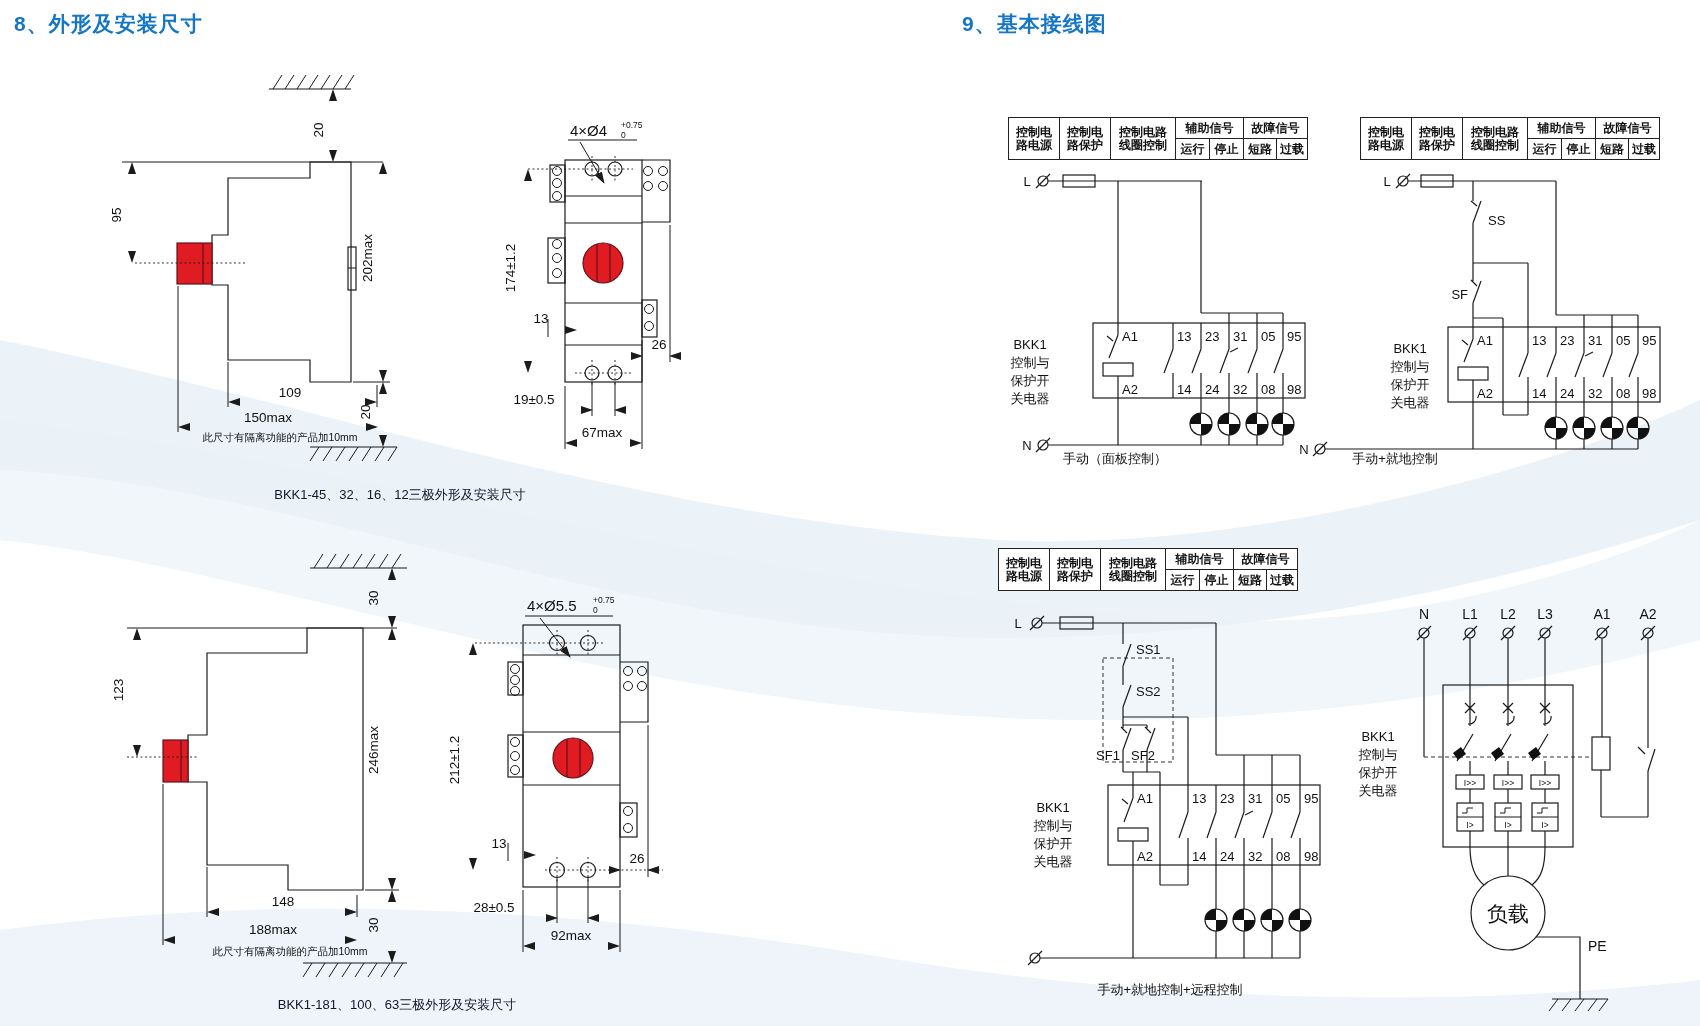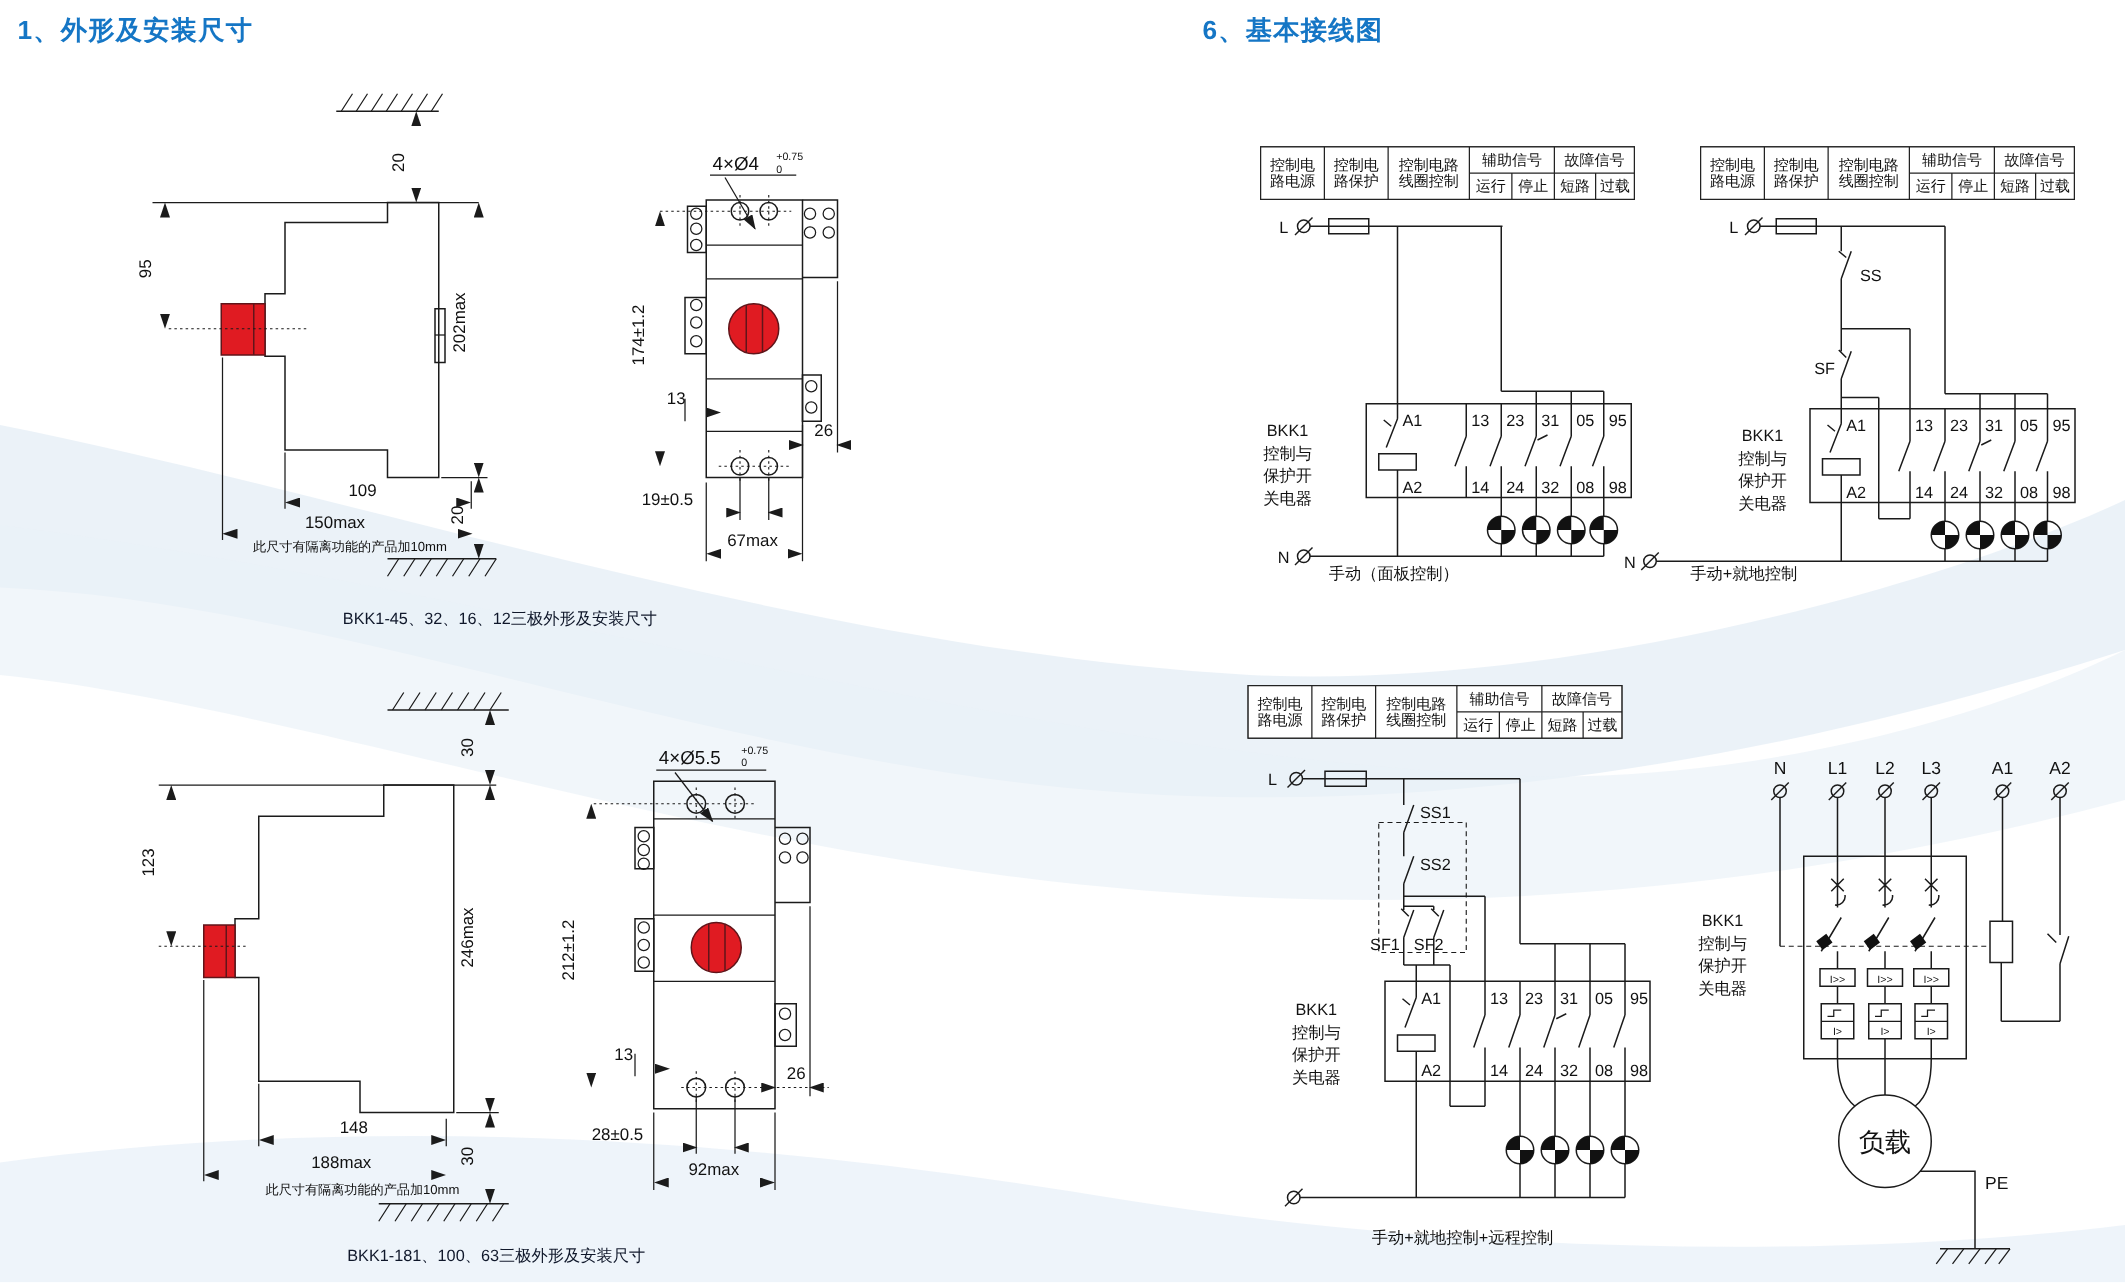--- a/index.html
+++ b/index.html
@@ -14,21 +14,21 @@
 .dsh{stroke:#1b1b1b;stroke-width:0.9;fill:none;stroke-dasharray:4,3}
 .dot{stroke:#1b1b1b;stroke-width:0.9;fill:none;stroke-dasharray:2,2.5}
 .red{fill:#e01b22;stroke:#60151a;stroke-width:1.2}
 .blk{fill:#111;stroke:none}
 .dt{font-size:13.5px}
 .sm{font-size:10.5px}
 .tiny{font-size:8.5px}
 .term{font-size:13px}
 .cap{position:absolute;font-size:13px;color:#0f172a;text-align:center;z-index:3}
 .sigtable{position:absolute;display:grid;grid-template-columns:50px 50px 64px 33px 33px 32px 30px;grid-template-rows:20px 20px;gap:1px;background:#222;border:1.5px solid #222;z-index:3}
-.sigtable .c{background:#fff;display:flex;flex-direction:column;align-items:center;justify-content:center;font-size:12px;font-weight:400;line-height:13px;color:#111;white-space:nowrap}
+.sigtable .c{background:#fff;display:flex;flex-direction:column;align-items:center;justify-content:center;font-size:12px;font-weight:700;line-height:13px;color:#111;white-space:nowrap}
 .bg{position:absolute;left:0;top:0;z-index:1}
 </style>
 </head>
 <body>
 
 <div class="page">
 
 <svg width="0" height="0" style="position:absolute">
 <defs>
 <marker id="mE" markerWidth="12" markerHeight="8" refX="11" refY="4" orient="auto" markerUnits="userSpaceOnUse">
@@ -39,22 +39,22 @@
         </marker>
 </defs>
 </svg>
 
 <svg class="bg" width="1700" height="1026">
   <path d="M0,340 C300,400 650,520 1000,540 C1250,552 1550,470 1700,400 L1700,520 C1450,600 1150,660 850,630 C550,600 250,480 0,470 Z" fill="#dbe7f3" opacity="0.55"></path>
   <path d="M0,420 C400,470 800,600 1200,620 C1400,630 1600,570 1700,520 L1700,640 C1400,720 1100,740 800,700 C500,660 200,560 0,540 Z" fill="#e9f1f8" opacity="0.65"></path>
   <path d="M0,930 C300,890 600,910 900,960 C1150,1000 1450,1010 1700,980 L1700,1026 L0,1026 Z" fill="#e3edf6" opacity="0.6"></path>
 </svg>
 
-<div class="sec-title" style="left:14px;top:10px">1、外形及安装尺寸</div>
-<div class="sec-title" style="left:962px;top:10px">6、基本接线图</div>
+<div class="sec-title" style="left:14px;top:10px">8、外形及安装尺寸</div>
+<div class="sec-title" style="left:962px;top:10px">9、基本接线图</div>
 
 <svg class="dw" style="left:85px;top:50px" width="315" height="420" viewBox="0 0 315 420">
   <g>
     <line class="ln" x1="184" y1="39" x2="266" y2="39"></line>
     <path class="t" d="M188,39 l9,-14 M200,39 l9,-14 M212,39 l9,-14 M224,39 l9,-14 M236,39 l9,-14 M248,39 l9,-14 M260,39 l9,-14"></path>
   </g>
   <g>
     <line class="dim" x1="248" y1="40" x2="248" y2="111" marker-start="url(#mS)" marker-end="url(#mE)"></line>
     <text class="dt" transform="rotate(-90 238,80)" x="238" y="80" text-anchor="middle">20</text>
   </g>

